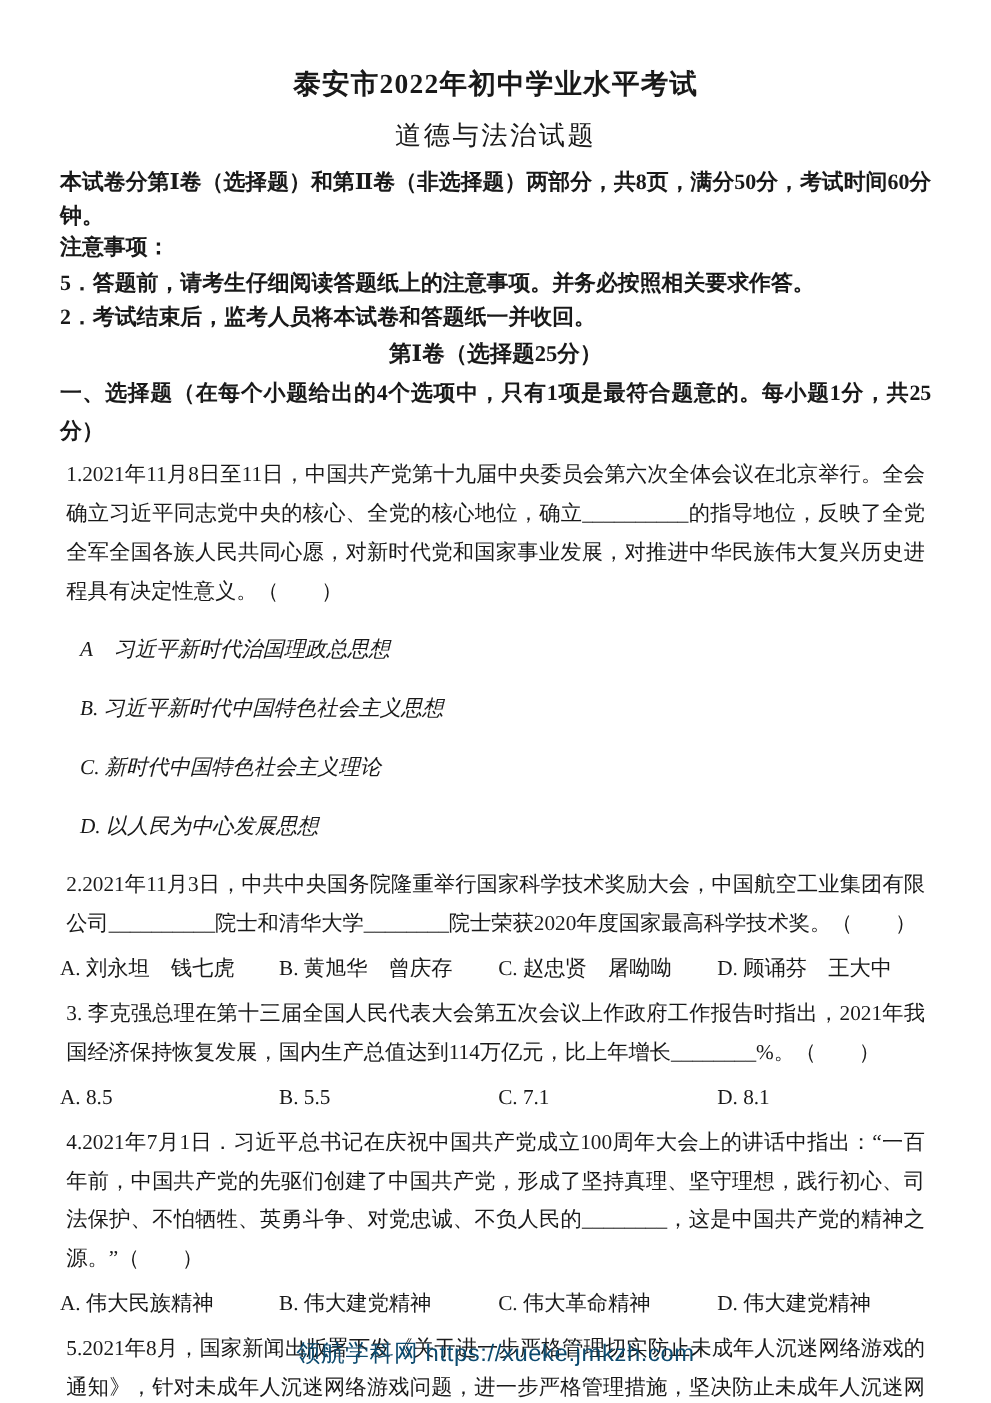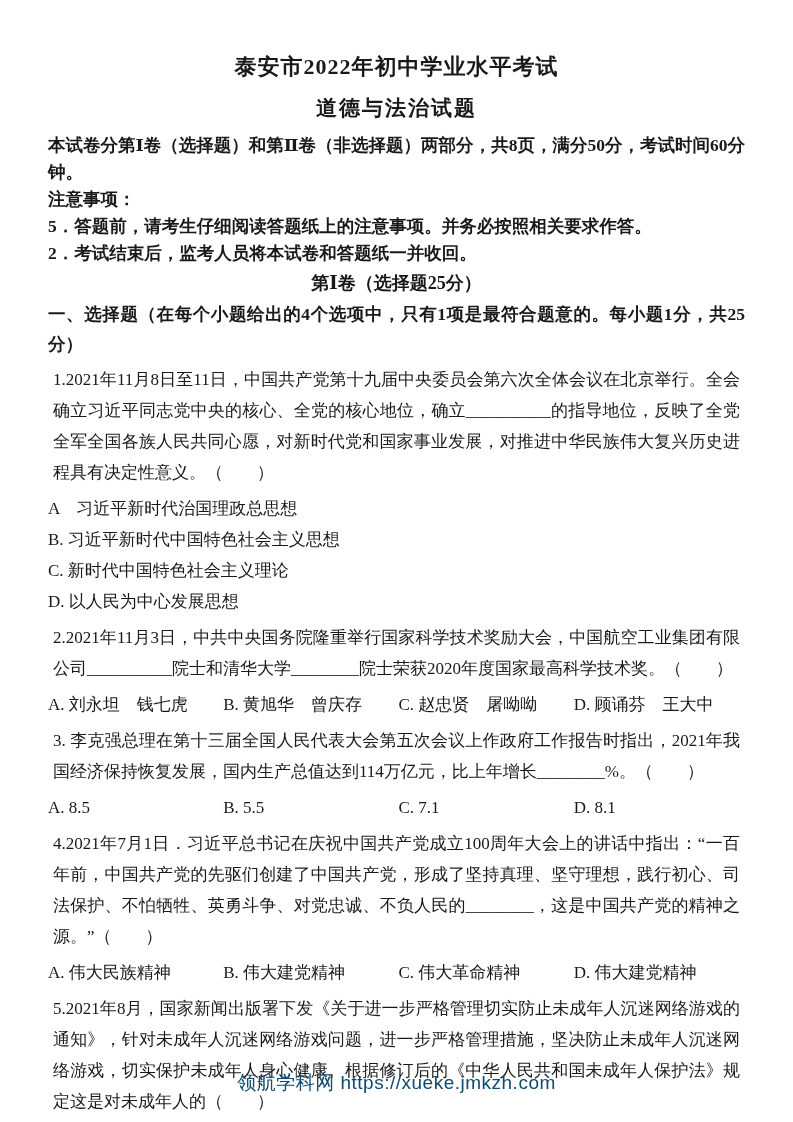--- a/index.html
+++ b/index.html
@@ -20,36 +20,37 @@
     text-align: center;
     font-size: 22px;
     font-weight: 700;
     letter-spacing: 1px;
     line-height: 30px;
   }
   .page-subtitle {
     margin: 0 0 10px 0;
     text-align: center;
     font-size: 21px;
-    font-weight: 700;
+    font-weight: 400;
     letter-spacing: 2px;
     line-height: 28px;
   }
   .exam-intro {
     margin: 0;
     font-size: 17.5px;
     font-weight: 700;
     line-height: 27px;
     text-align: justify;
   }
   .notice-heading {
     margin: 0;
     font-size: 17.5px;
     font-weight: 700;
     line-height: 27px;
+    font-family: Liberation Mono, monospace;
   }
   .notice-item {
     margin: 0;
     font-size: 17.5px;
     font-weight: 700;
     line-height: 27px;
     text-align: justify;
   }
   .section-title {
     margin: 2px 0 0 0;
@@ -66,21 +67,21 @@
     text-align: justify;
   }
   .question {
     font-size: 17px;
     line-height: 31px;
   }
   .q-text {
     margin: 5px;
     text-align: justify;
   }
-  .options-stacked p { margin: 0; }
+  .options-stacked p { margin: 16px; font-style: italic; }
   .options-grid {
     display: grid;
     grid-template-columns: repeat(4, 1fr);
     column-gap: 4px;
   }
   .options-grid .option { white-space: nowrap; }
   .watermark {
     position: absolute;
     left: 0;
     right: 0;

